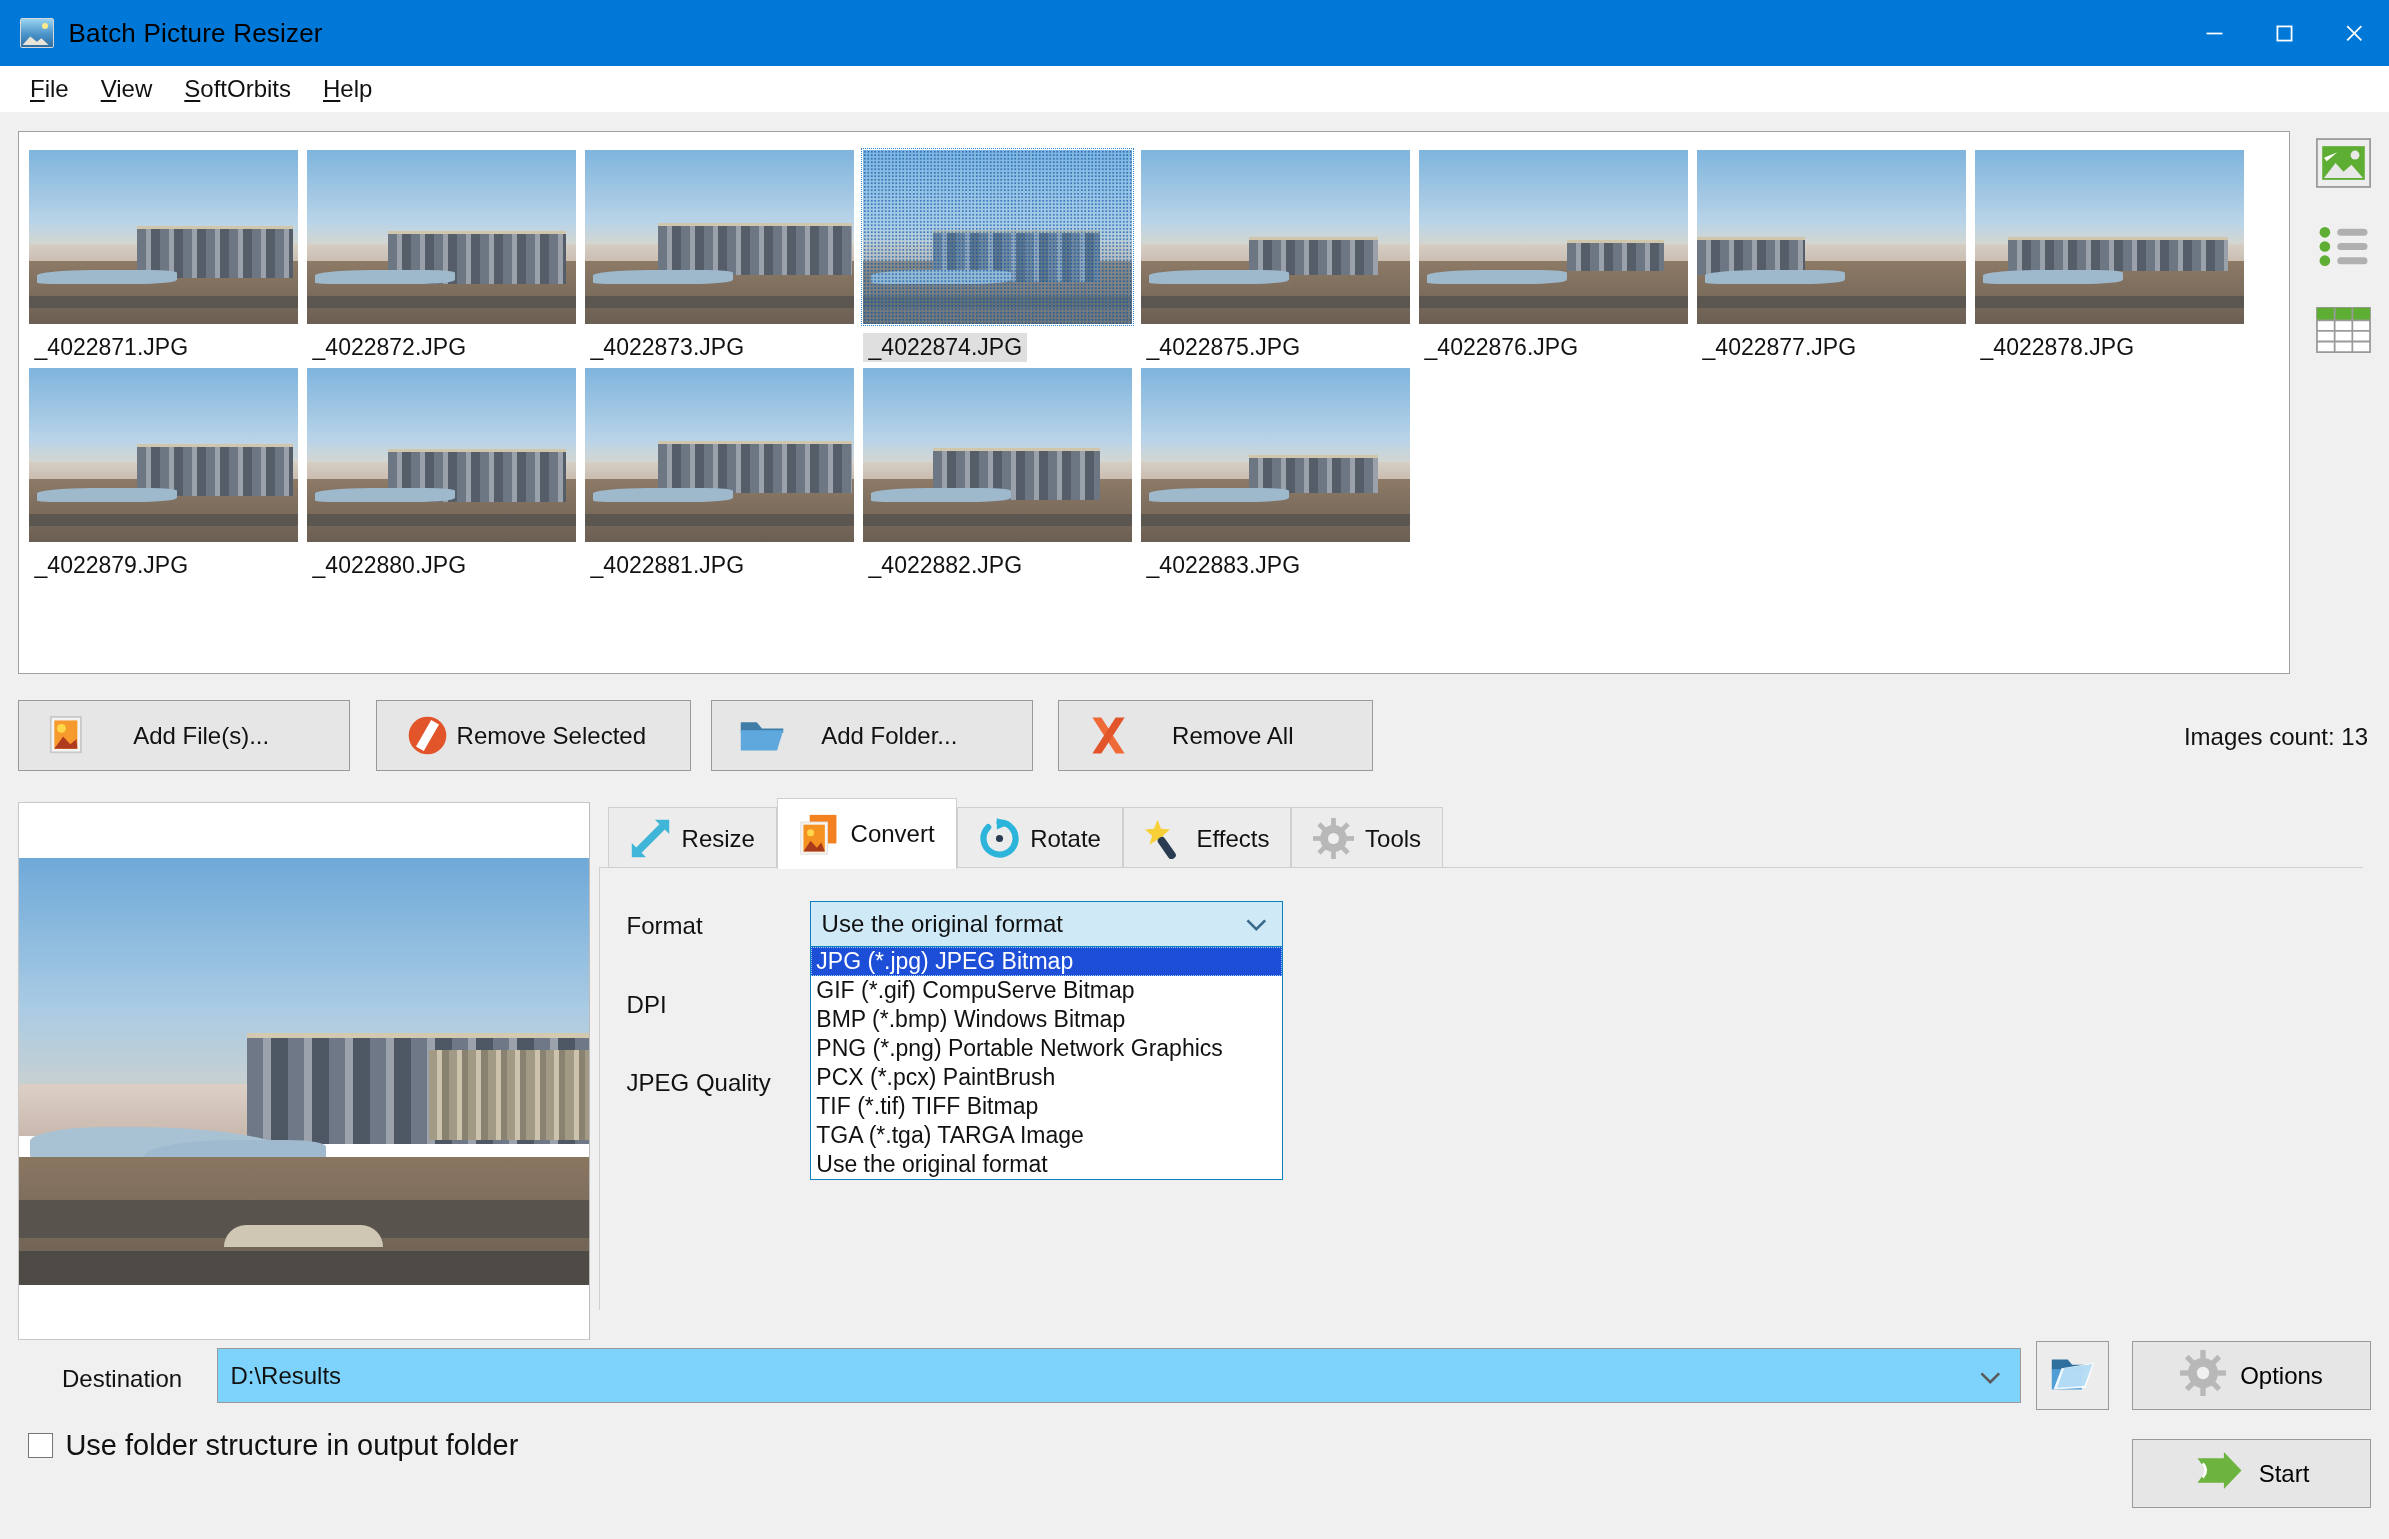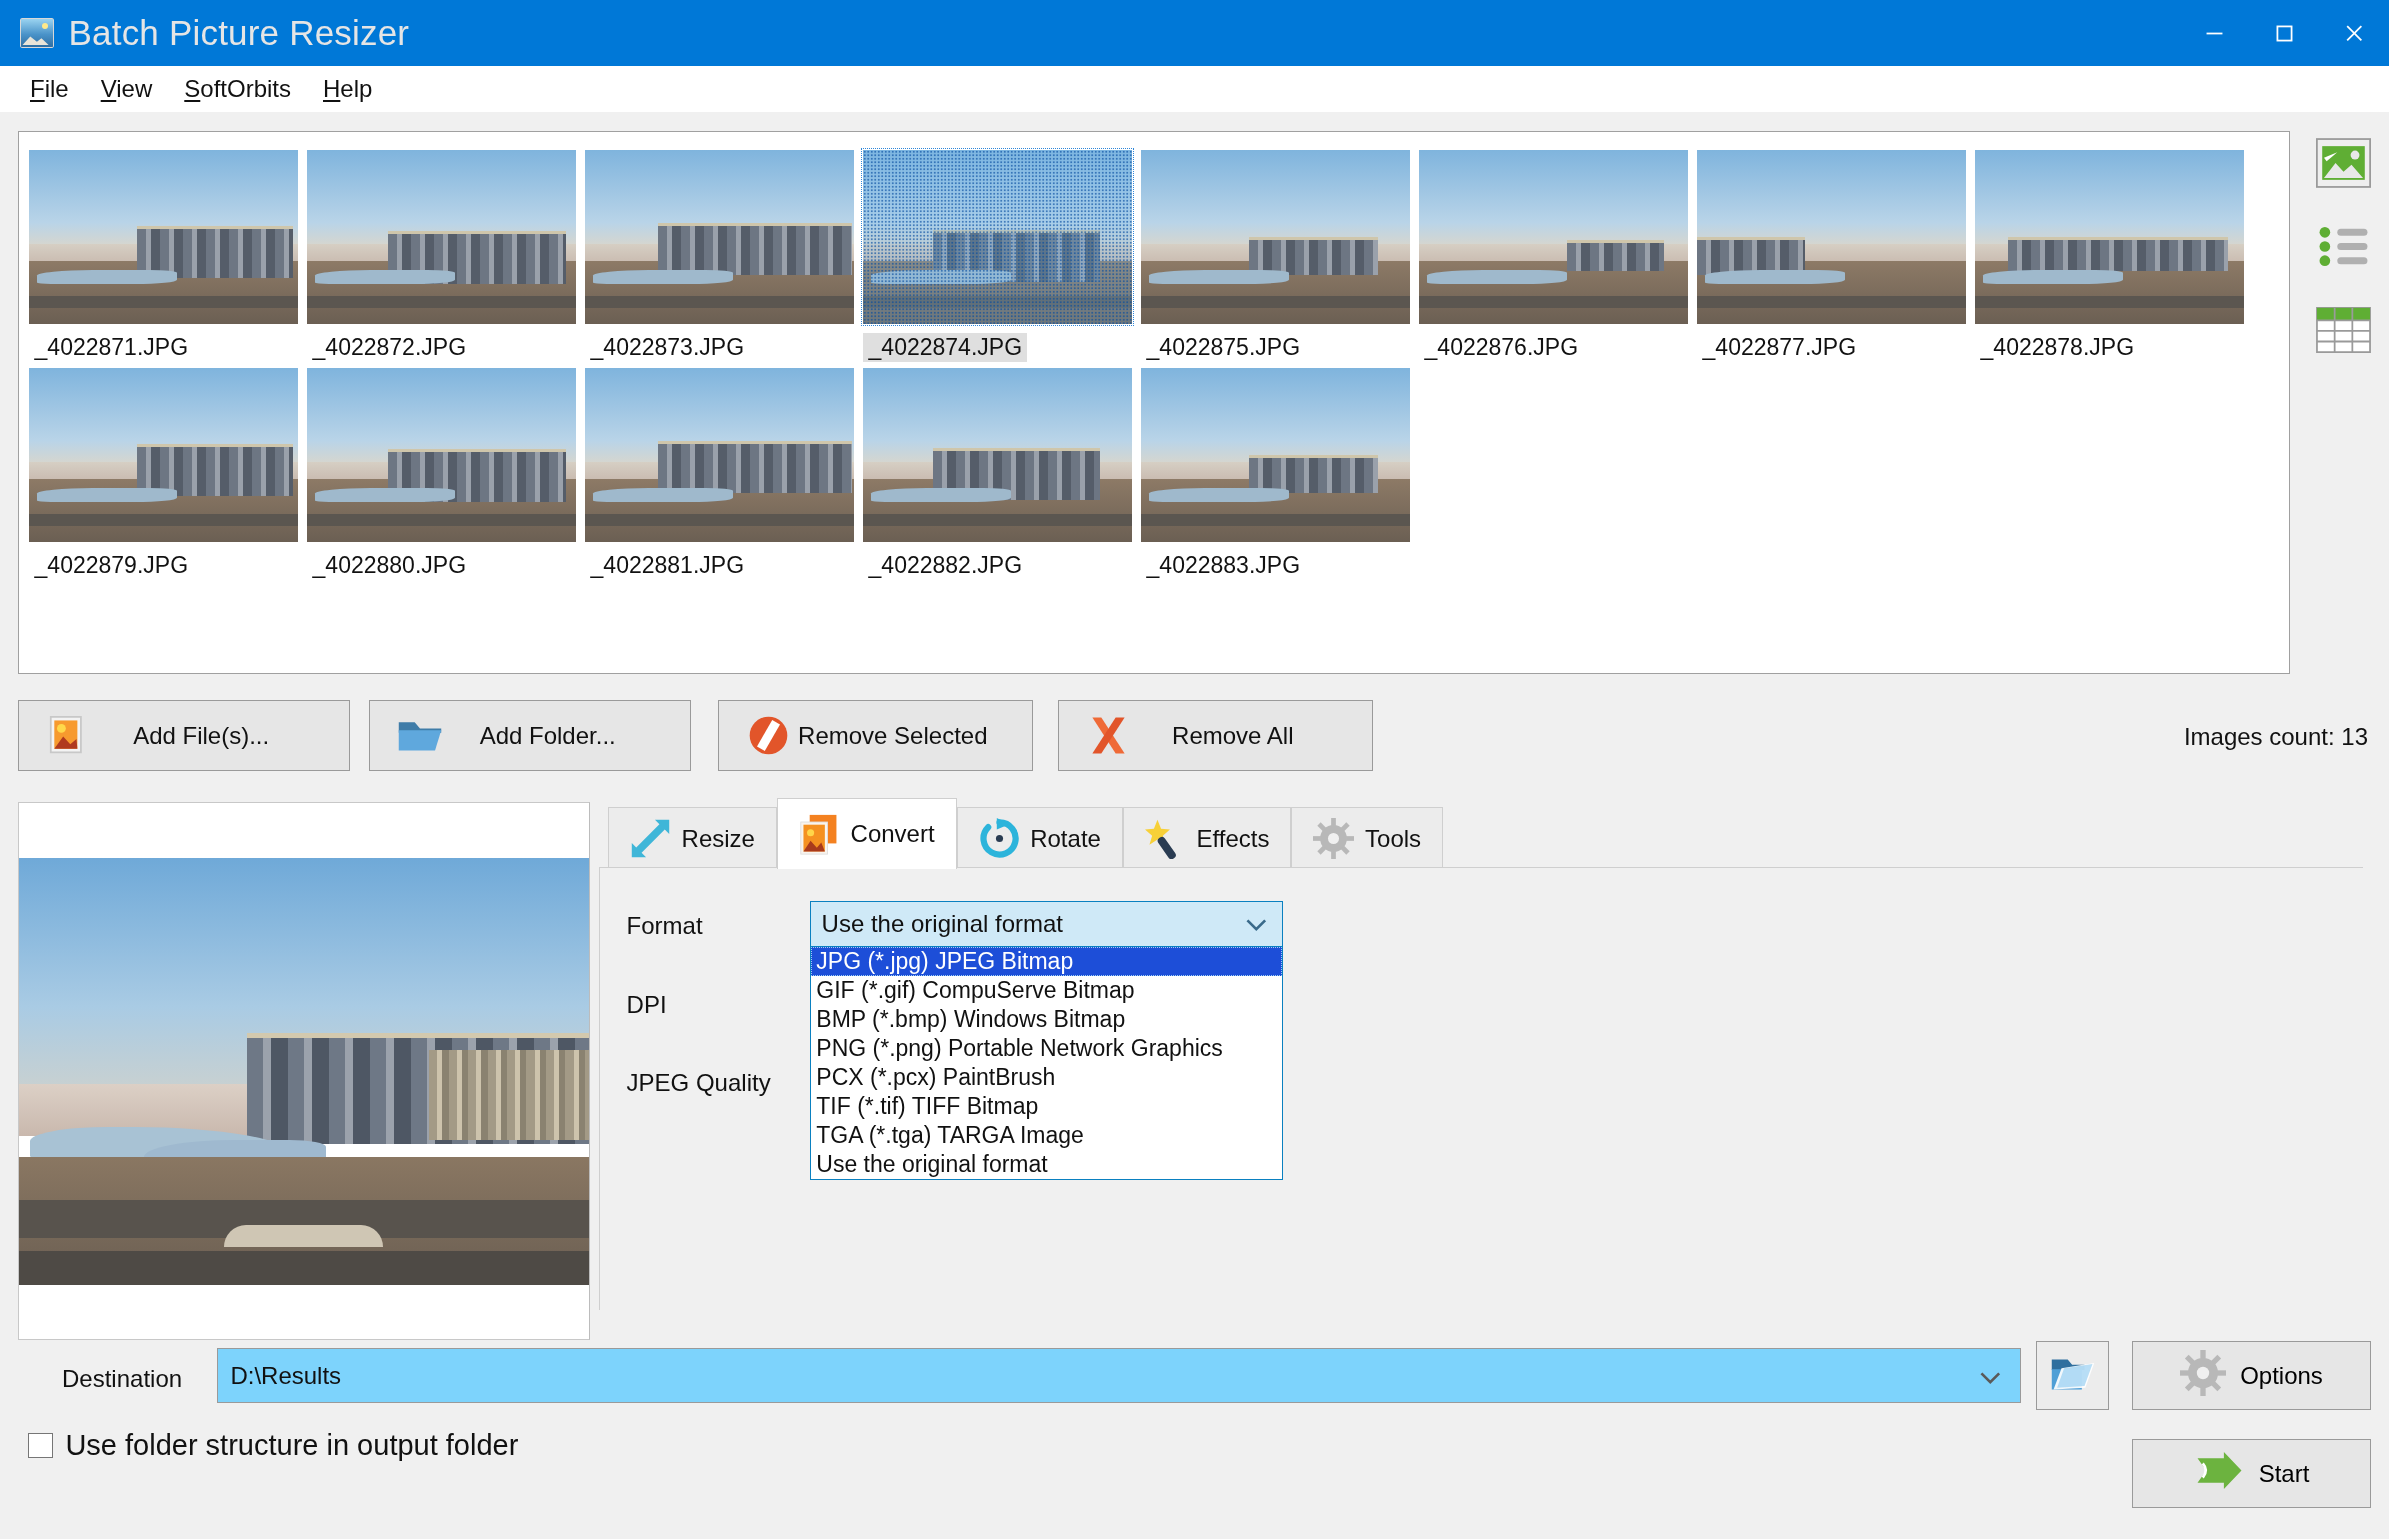--- a/index.html
+++ b/index.html
@@ -23,21 +23,21 @@
   }
   .title-icon::before {
     content:""; position:absolute; left:1.8px; bottom:1.8px; width: 26.6px; height: 11.5px;
     background:#e8e4d8; clip-path: polygon(0 100%, 30% 25%, 55% 70%, 72% 40%, 100% 100%);
   }
   .title-icon::after{
     content:""; position:absolute; right:4.4px; top:3.5px; width:6.2px; height:6.2px;
     background:#ffe98a; border-radius:50%;
   }
   .title-text {
-    color:#e5e5e5; font-size: 35px; margin-left: 15px; letter-spacing: 0.2px;
+    color:#000000; font-size: 26px; margin-left: 15px; letter-spacing: 0.2px;
   }
   .wincontrols { position:absolute; right:0; top:0; height:66px; display:flex; }
   .wc { width: 70px; height: 66px; display:flex; align-items:center; justify-content:center; }
   .wc svg { display:block; }
 
   
   .menubar {
     height: 46px; background:#fff; display:flex; align-items:center; padding-left: 14px;
     border-bottom: 0.9px solid #fff;
   }
@@ -439,37 +439,37 @@
       <span class="bico">
         <svg width="39" height="41" viewBox="0 0 44 46">
           <rect x="2" y="2" width="34" height="40" fill="#f3f3f3" stroke="#c8c8c8" stroke-width="2"></rect>
           <rect x="6" y="6" width="26" height="32" fill="#f79a2e"></rect>
           <circle cx="14" cy="15" r="5" fill="#ffd84a"></circle>
           <path d="M6 38 L16 24 L24 33 L31 27 L32 38 Z" fill="#b03a1e"></path>
         </svg>
       </span>
       <span class="blabel">Add File(s)...</span>
     </div>
+    <div class="btn b-removesel">
+      <span class="bico">
+        <svg width="43" height="43" viewBox="0 0 48 48">
+          <circle cx="24" cy="24" r="21" fill="#e2552a"></circle>
+          <rect x="19" y="7" width="10" height="34" fill="#ffffff" transform="rotate(30 24 24)"></rect>
+        </svg>
+      </span>
+      <span class="blabel">Remove Selected</span>
+    </div>
     <div class="btn b-addfolder">
       <span class="bico">
         <svg width="46" height="41" viewBox="0 0 52 46">
           <path d="M2 8 h18 l6 7 h24 v5 H2 Z" fill="#3f7ca8"></path>
           <path d="M2 17 h48 l-7 23 H2 Z" fill="#5fa8dd"></path>
         </svg>
       </span>
       <span class="blabel">Add Folder...</span>
-    </div>
-    <div class="btn b-removesel">
-      <span class="bico">
-        <svg width="43" height="43" viewBox="0 0 48 48">
-          <circle cx="24" cy="24" r="21" fill="#e2552a"></circle>
-          <rect x="19" y="7" width="10" height="34" fill="#ffffff" transform="rotate(30 24 24)"></rect>
-        </svg>
-      </span>
-      <span class="blabel">Remove Selected</span>
     </div>
     <div class="btn b-removeall">
       <span class="bico">
         <svg width="43" height="43" viewBox="0 0 48 48">
           <path d="M6 4 L16 4 L42 44 L32 44 Z" fill="#ef6a37"></path>
           <path d="M42 4 L32 4 L6 44 L16 44 Z" fill="#e2552a"></path>
         </svg>
       </span>
       <span class="blabel">Remove All</span>
     </div>

